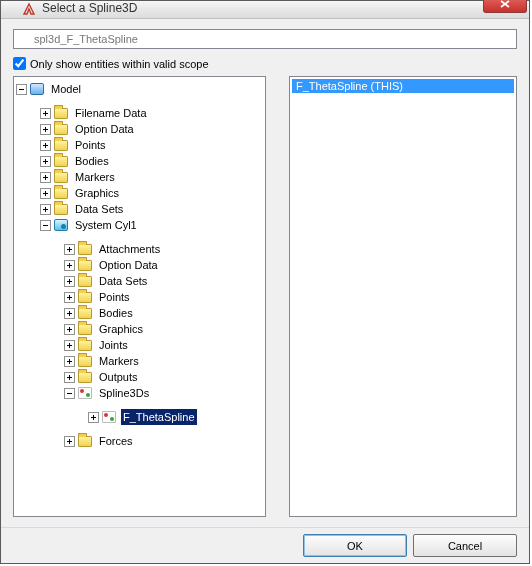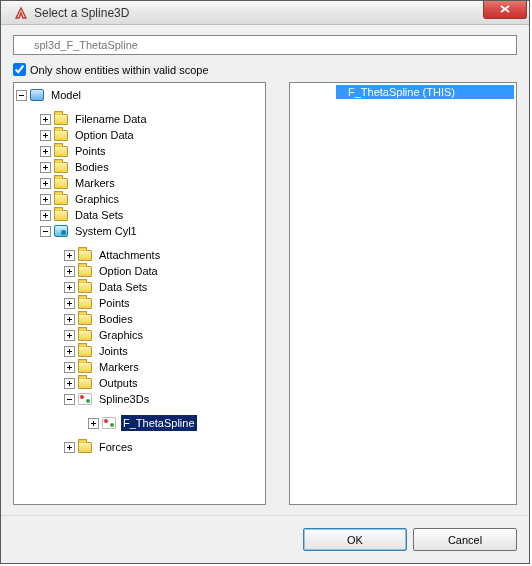--- a/index.html
+++ b/index.html
@@ -15,26 +15,26 @@
   }
   .window {
     width: 530px;
     height: 564px;
     border: 1px solid #5a5a5a;
     background: #f0f0f0;
     display: flex;
     flex-direction: column;
   }
   .titlebar {
-    height: 24px;
+    height: 18px;
     background: linear-gradient(to bottom, #f7f7f7 0%, #e8e8e8 50%, #dcdcdc 100%);
     border-bottom: 1px solid #bfbfbf;
     display: flex;
-    align-items: center;
-    padding: 0 2px 0 12px;
+    align-items: flex-start;
+    padding: 0 2px 0 20px;
   }
   .titlebar .app-icon {
     width: 16px; height: 16px; margin-right: 5px;
     display: flex; align-items: center; justify-content: center;
   }
   .titlebar .title-text { flex: 1; color: #333; font-size: 12px; }
   .close-btn {
     width: 44px; height: 18px;
     margin-top: -6px;
     border: 1px solid #8b3a3a;
@@ -76,24 +76,23 @@
   .tree-pane, .list-pane {
     border: 1px solid #828790;
     background: #fff;
     overflow: auto;
   }
   .tree-pane { flex: 1; padding: 4px 2px; }
   .list-pane { width: 228px; padding: 2px; }
   .list-item {
     background: #3399ff;
     color: #fff;
-    padding: 1px 12px;
+    padding: 1px 4px;
     white-space: nowrap;
     cursor: pointer;
-    margin-left: 44px;
   }
   
   .tree { list-style: none; margin: 0; padding: 0 0 0 0; }
   .tree ul { list-style: none; margin: 8px; padding: 0 0 0 16px; }
   .tree li { white-space: nowrap; }
   .row { display: flex; align-items: center; height: 16px; line-height: 16px; }
   .expander {
     width: 11px; height: 11px;
     border: 1px solid #919191;
     background: #fff;
@@ -149,23 +148,24 @@
   .spline-icon::after {
     content: ""; position: absolute; right: 1px; bottom: 1px; width: 4px; height: 4px;
     background: #39a339; border-radius: 50%;
   }
   .label { padding: 0 2px; cursor: default; }
   .label.selected {
     background: #0a246a;
     color: #fff;
   }
   .button-row {
-    height: 48px;
+    height: 36px;
     display: flex;
     justify-content: flex-end;
+    align-items: center;
     gap: 6px;
     padding: 12px 12px;
     border-top: 1px solid #d9d9d9;
     background: #f0f0f0;
   }
   .btn {
     width: 104px; height: 23px;
     border: 1px solid #707070;
     background: linear-gradient(to bottom, #fdfdfd, #e4e4e4);
     font-family: inherit; font-size: 11px;

